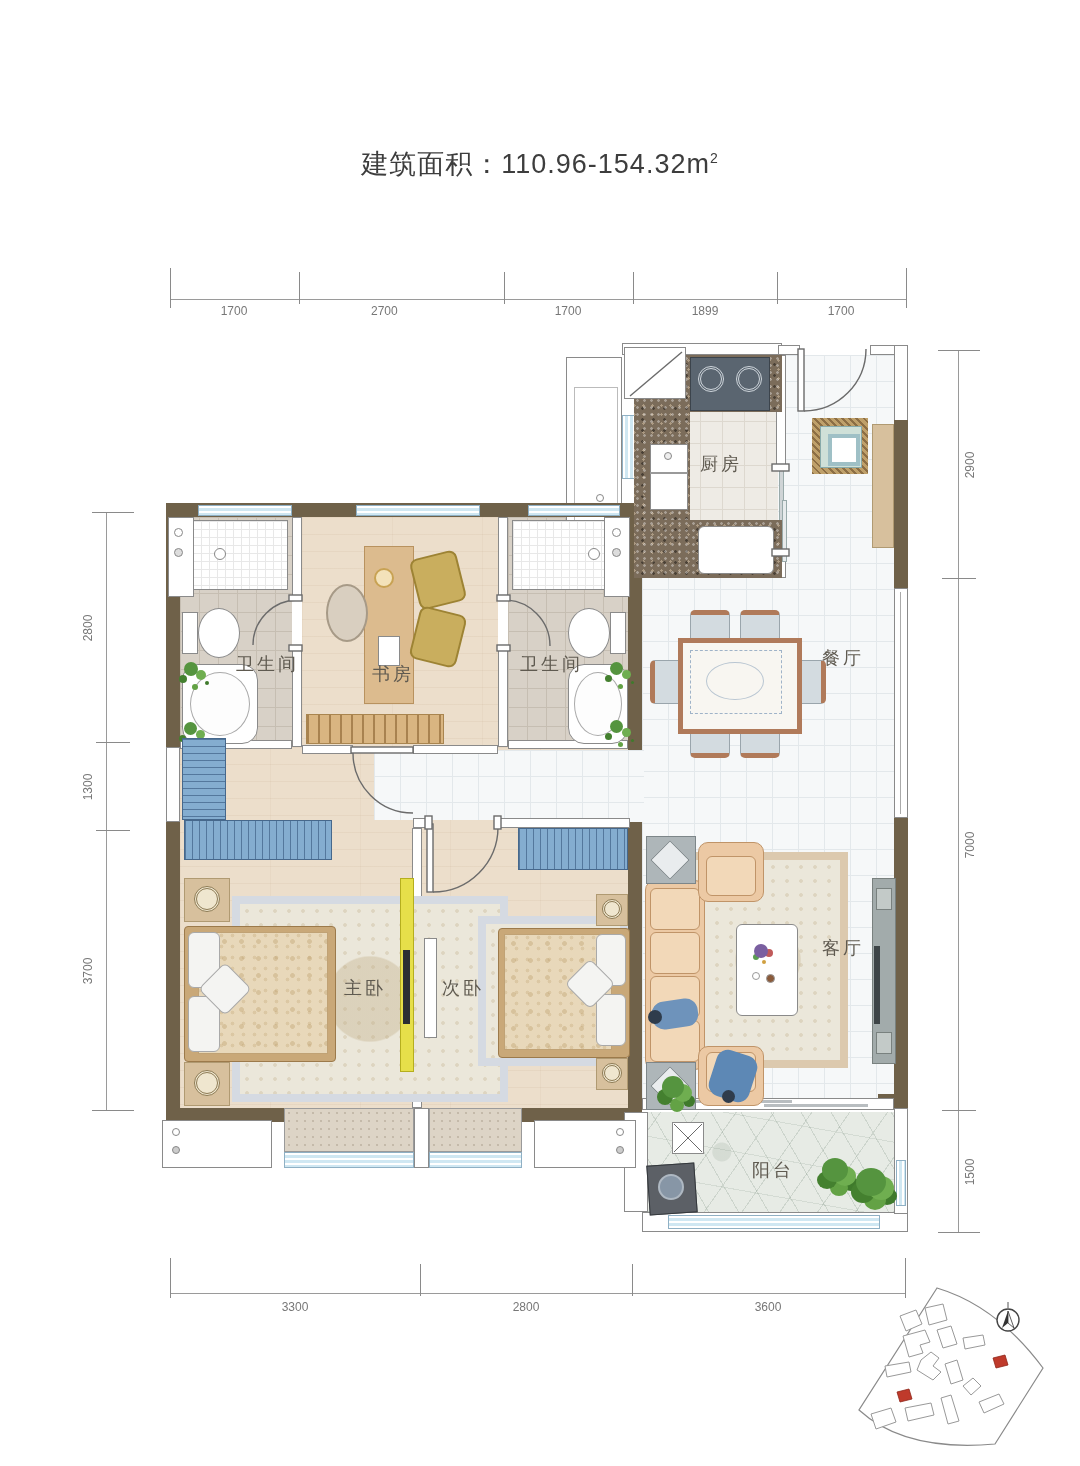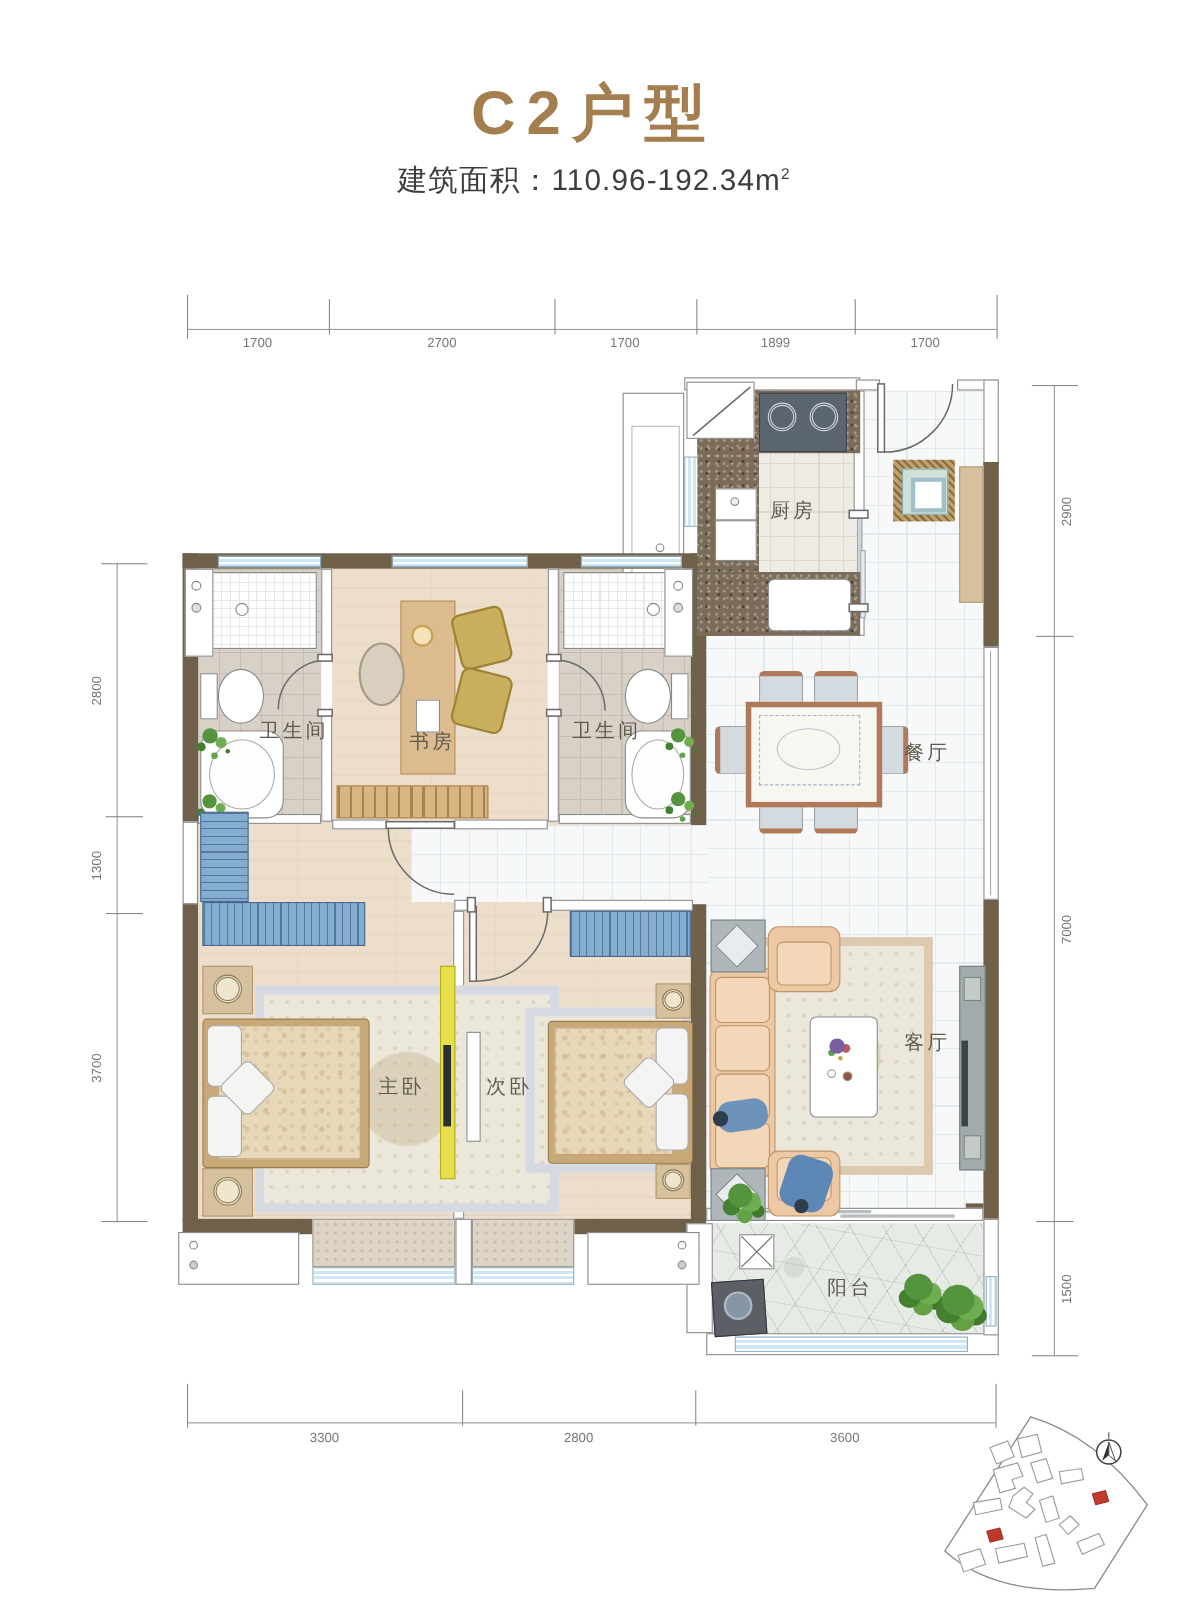--- a/index.html
+++ b/index.html
@@ -49,34 +49,33 @@
   .circle{border-radius:50%;box-sizing:border-box;}
   .plant{border-radius:50%;background:#55943f;
      box-shadow:10px 6px 0 -2px #6fae50,-8px 10px 0 -3px #44802f,4px 18px 0 -4px #63a245,16px 14px 0 -5px #3f7a2c;}
   svg{display:block;}
 </style>
 </head>
 <body>
 
 <div id="canvas">
 
-  <div class="abs title">C2户型</div>
   <div class="abs area-line">
-    <span>建筑面积：</span><span>110.96-192.34</span><span>m</span><sup>2</sup>
+    <span>建筑面积：</span><span>110.96-154.32</span><span>m</span><sup>2</sup>
   </div>
 
   <div class="abs dimline" style="left:170px;top:299px;width:736px;height:1px"></div>
   <div class="abs tick" style="left:170px;top:268px;width:1px;height:40px"></div>
   <div class="abs tick" style="left:299px;top:272px;width:1px;height:32px"></div>
   <div class="abs tick" style="left:504px;top:272px;width:1px;height:32px"></div>
   <div class="abs tick" style="left:633px;top:272px;width:1px;height:32px"></div>
   <div class="abs tick" style="left:777px;top:272px;width:1px;height:32px"></div>
   <div class="abs tick" style="left:906px;top:268px;width:1px;height:40px"></div>
   <div class="abs dimtxt" style="left:204px;top:304px;width:60px;text-align:center">1700</div>
-  <div class="abs dimtxt" style="left:355px;top:304px;width:60px;text-align:right">2700</div>
+  <div class="abs dimtxt" style="left:371px;top:304px;width:60px;text-align:left">2700</div>
   <div class="abs dimtxt" style="left:538px;top:304px;width:60px;text-align:center">1700</div>
   <div class="abs dimtxt" style="left:675px;top:304px;width:60px;text-align:center">1899</div>
   <div class="abs dimtxt" style="left:811px;top:304px;width:60px;text-align:center">1700</div>
 
   <div class="abs dimline" style="left:170px;top:1293px;width:735px;height:1px"></div>
   <div class="abs tick" style="left:170px;top:1258px;width:1px;height:40px"></div>
   <div class="abs tick" style="left:420px;top:1264px;width:1px;height:32px"></div>
   <div class="abs tick" style="left:632px;top:1264px;width:1px;height:32px"></div>
   <div class="abs tick" style="left:905px;top:1258px;width:1px;height:40px"></div>
   <div class="abs dimtxt" style="left:265px;top:1300px;width:60px;text-align:center">3300</div>
@@ -203,21 +202,21 @@
 
   <div class="abs" style="left:690px;top:610px;width:38px;height:30px;background:#d3dbe0;border:1px solid #9aa5ac;border-top:5px solid #b07a5a;border-radius:5px"></div>
   <div class="abs" style="left:740px;top:610px;width:38px;height:30px;background:#d3dbe0;border:1px solid #9aa5ac;border-top:5px solid #b07a5a;border-radius:5px"></div>
   <div class="abs" style="left:690px;top:722px;width:38px;height:30px;background:#d3dbe0;border:1px solid #9aa5ac;border-bottom:5px solid #b07a5a;border-radius:5px"></div>
   <div class="abs" style="left:740px;top:722px;width:38px;height:30px;background:#d3dbe0;border:1px solid #9aa5ac;border-bottom:5px solid #b07a5a;border-radius:5px"></div>
   <div class="abs" style="left:650px;top:660px;width:30px;height:42px;background:#d3dbe0;border:1px solid #9aa5ac;border-left:5px solid #b07a5a;border-radius:5px"></div>
   <div class="abs" style="left:790px;top:660px;width:30px;height:42px;background:#d3dbe0;border:1px solid #9aa5ac;border-right:5px solid #b07a5a;border-radius:5px"></div>
   <div class="abs" style="left:678px;top:638px;width:114px;height:86px;background:#f8f6f1;border:5px solid #b07a5a"></div>
   <div class="abs" style="left:690px;top:650px;width:90px;height:62px;border:1px dashed #9fb3c8"></div>
   <div class="abs circle" style="left:706px;top:662px;width:58px;height:38px;border:1px solid #b9c6d2"></div>
-  <div class="abs roomlabel" style="left:822px;top:672px">餐厅</div>
+  <div class="abs roomlabel" style="left:822px;top:646px">餐厅</div>
 
   <div class="abs whitebox" style="left:184px;top:520px;width:104px;height:70px;background-image:repeating-linear-gradient(90deg,#e8e8e8 0 1px,transparent 1px 8px),repeating-linear-gradient(180deg,#e8e8e8 0 1px,transparent 1px 8px)"></div>
   <div class="abs circle" style="left:214px;top:548px;width:12px;height:12px;border:1px solid #888;background:#fff"></div>
   <div class="abs whitebox" style="left:168px;top:517px;width:26px;height:80px"></div>
   <div class="abs circle" style="left:174px;top:528px;width:9px;height:9px;border:1px solid #888;background:#fff"></div>
   <div class="abs circle" style="left:174px;top:548px;width:9px;height:9px;border:1px solid #888;background:#ddd"></div>
   <div class="abs whitebox" style="left:182px;top:612px;width:16px;height:42px"></div>
   <div class="abs circle" style="left:198px;top:608px;width:42px;height:50px;background:#fff;border:1px solid #8a8a8a"></div>
   <div class="abs whitebox" style="left:182px;top:664px;width:76px;height:80px;border-radius:16px"></div>
   <div class="abs circle" style="left:190px;top:672px;width:60px;height:64px;border:1px solid #aaa;background:#fdfdfd"></div>

